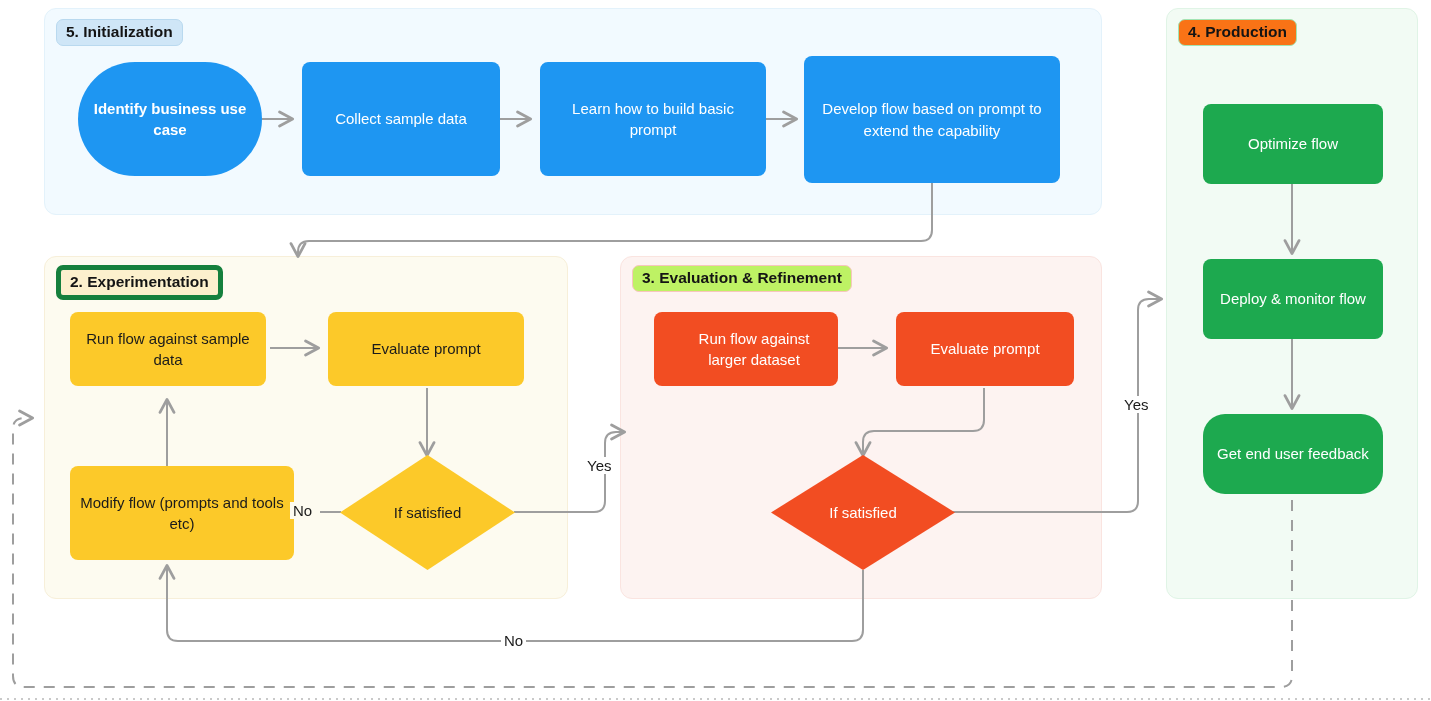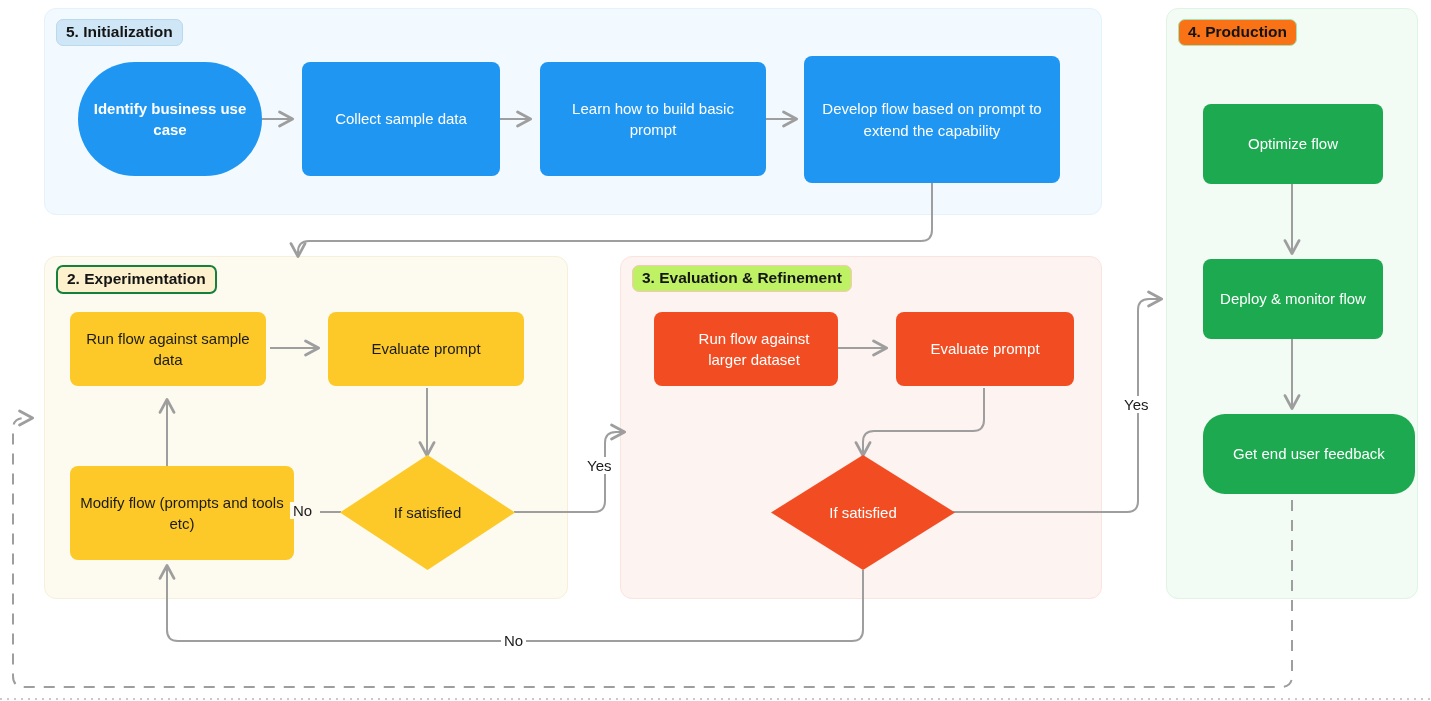--- a/index.html
+++ b/index.html
@@ -36,21 +36,21 @@
     position: absolute;
     font-size: 15.5px;
     font-weight: bold;
     color: #141414;
     padding: 4px 9px 5px 9px;
     border-radius: 7px;
     white-space: nowrap;
     line-height: 1.05;
   }
   .lbl-init  { left: 56px;   top: 19px;  background: #cfe6f7; border: 1px solid #b9d9ef; }
-  .lbl-exper { left: 56px;   top: 265px; background: #fcf0cd; border: 2px solid #15803d; }
+  .lbl-exper { left: 56px;   top: 265px; background: #fcf0cd; border: 5px solid #15803d; }
   .lbl-eval  { left: 632px;  top: 265px; background: #bef264; border: 1px solid #f7c6bd; }
   .lbl-prod  { left: 1178px; top: 19px;  background: #f97316; border: 1px solid #a2e4b3; }
 
   
   .node {
     position: absolute;
     display: flex;
     align-items: center;
     justify-content: center;
     text-align: center;
@@ -187,21 +187,21 @@
     <svg width="184" height="115" viewBox="0 0 184 115">
       <polygon points="92,0 184,57.5 92,115 0,57.5" fill="#f24d22"></polygon>
     </svg>
     <div class="dtext">If satisfied</div>
   </div>
 
   <div class="node green" style="left:1203px; top:104px; width:180px; height:80px;">Optimize flow</div>
 
   <div class="node green" style="left:1203px; top:259px; width:180px; height:80px;">Deploy &amp; monitor flow</div>
 
-  <div class="node green pill-sm" style="left:1203px; top:414px; width:212px; height:80px;">Get end user feedback</div>
+  <div class="node green pill-sm" style="left:1203px; top:414px; width:180px; height:80px;">Get end user feedback</div>
 
   <div class="edge-label on-yellow" style="left:290px; top:502px;">No</div>
 
   <div class="edge-label on-white" style="left:584px; top:457px;">Yes</div>
 
   <div class="edge-label on-white" style="left:1121px; top:396px;">Yes</div>
 
   <div class="edge-label on-white" style="left:501px; top:632px;">No</div>
 
 </div>

